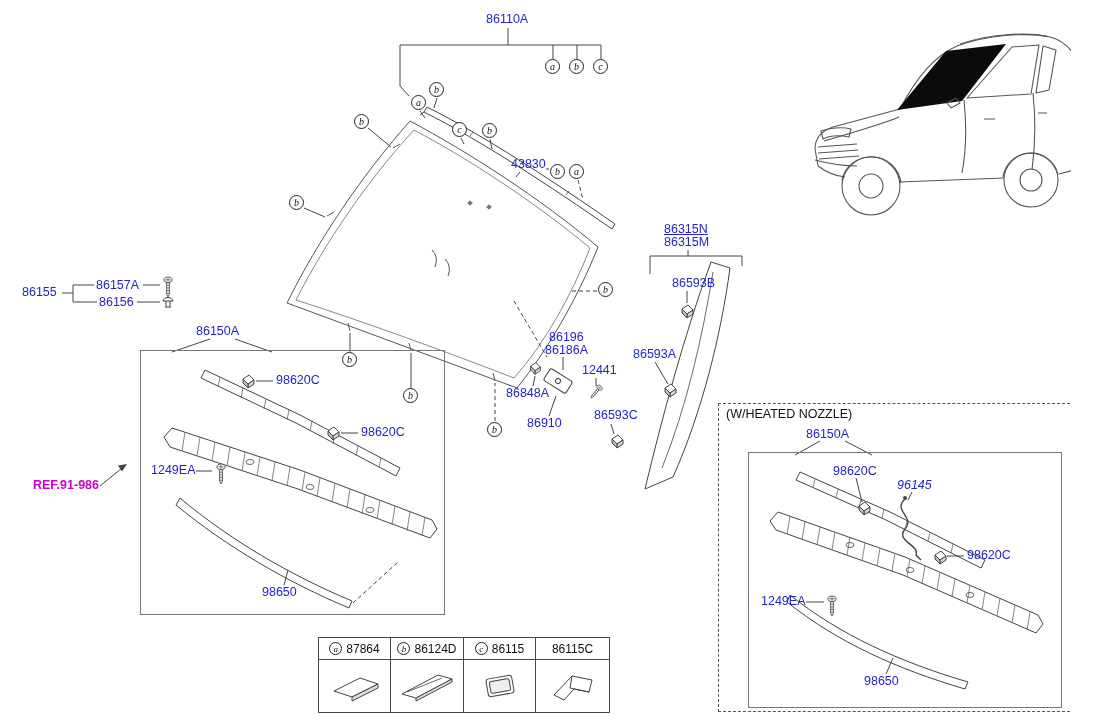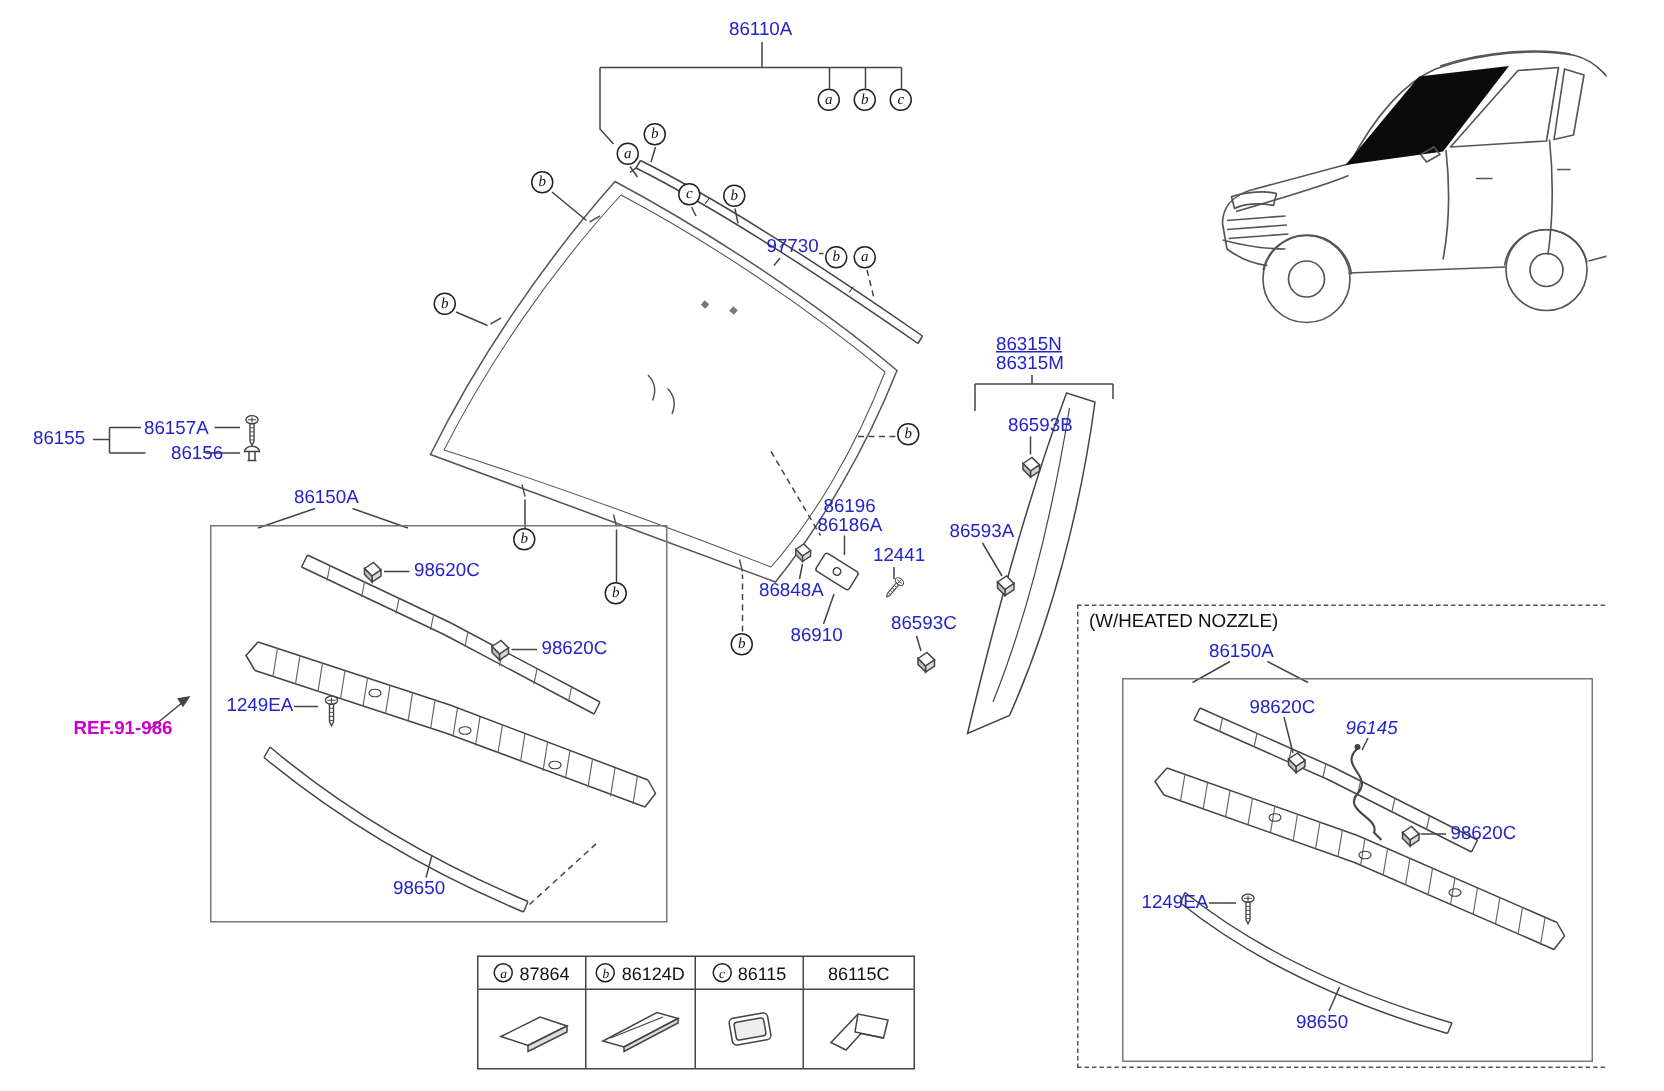--- a/index.html
+++ b/index.html
@@ -1,19 +1,19 @@
 <!DOCTYPE html>
 <html><head>
 <meta charset="utf-8">
 <style>
   html,body{margin:0;padding:0;background:#fff;}
   .stage{position:relative;width:1071px;height:727px;background:#fff;overflow:hidden;
          font-family:"Liberation Sans", sans-serif;}
   .part-label{position:absolute;font-size:12.5px;line-height:13px;color:#2424c8;white-space:nowrap;}
-  .ref-label{color:#cc00cc;font-weight:bold;margin-left:16px;}
+  .ref-label{color:#cc00cc;font-weight:bold;}
   .black-label{color:#111;}
   .callout{position:absolute;width:15px;height:15px;border:1px solid #222;border-radius:50%;
            background:#fff;display:flex;align-items:center;justify-content:center;
            font:italic 10px "Liberation Serif", serif;color:#111;box-sizing:border-box;}
   .box{position:absolute;border:1px solid #777;box-sizing:border-box;}
   .box.dashed{border:1px dashed #555;}
   .artwork{position:absolute;left:0;top:0;}
   .legend{position:absolute;left:318px;top:637px;width:292px;border:1px solid #444;
           display:grid;grid-template-columns:72px 73px 72px 73px;background:#fff;box-sizing:border-box;}
   .legend .hcell{height:22px;border-right:1px solid #444;border-bottom:1px solid #444;
@@ -150,24 +150,24 @@
       <path d="M984,119 h11 M1038,113 h9"></path>
       <path d="M960,44 C990,34 1026,32 1047,36 M815,160 C830,164 845,166 857,166"></path>
     </g>
   </svg>
 
   <div class="box" style="left:140px;top:350px;width:305px;height:265px;"></div>
   <div class="box dashed" style="left:718px;top:403px;width:367px;height:309px;"></div>
   <div class="box" style="left:748px;top:452px;width:314px;height:256px;"></div>
 
   <div class="part-label" style="left:486px;top:13px;">86110A</div>
-  <div class="part-label" style="left:511px;top:158px;">97730</div>
+  <div class="part-label" style="left:511px;top:158px;">43830</div>
   <div class="part-label" style="left:22px;top:286px;">86155</div>
   <div class="part-label" style="left:96px;top:279px;">86157A</div>
-  <div class="part-label" style="left:114px;top:296px;">86156</div>
+  <div class="part-label" style="left:99px;top:296px;">86156</div>
   <div class="part-label" style="left:196px;top:325px;">86150A</div>
   <div class="part-label" style="left:276px;top:374px;">98620C</div>
   <div class="part-label" style="left:361px;top:426px;">98620C</div>
   <div class="part-label" style="left:151px;top:464px;">1249EA</div>
   <div class="part-label ref-label" style="left:33px;top:479px;">REF.91-986</div>
   <div class="part-label" style="left:262px;top:586px;">98650</div>
 
   <div class="part-label" style="left:549px;top:331px;">86196</div>
   <div class="part-label" style="left:545px;top:344px;">86186A</div>
   <div class="part-label" style="left:582px;top:364px;">12441</div>

